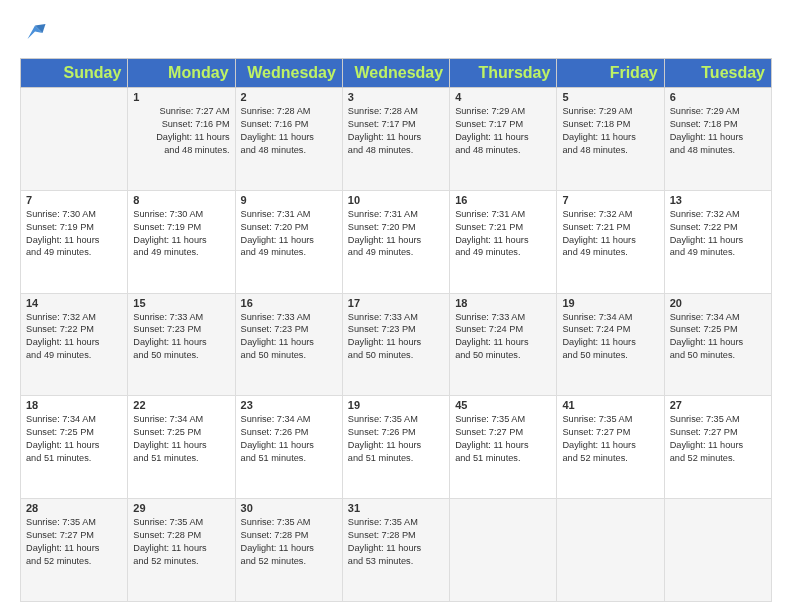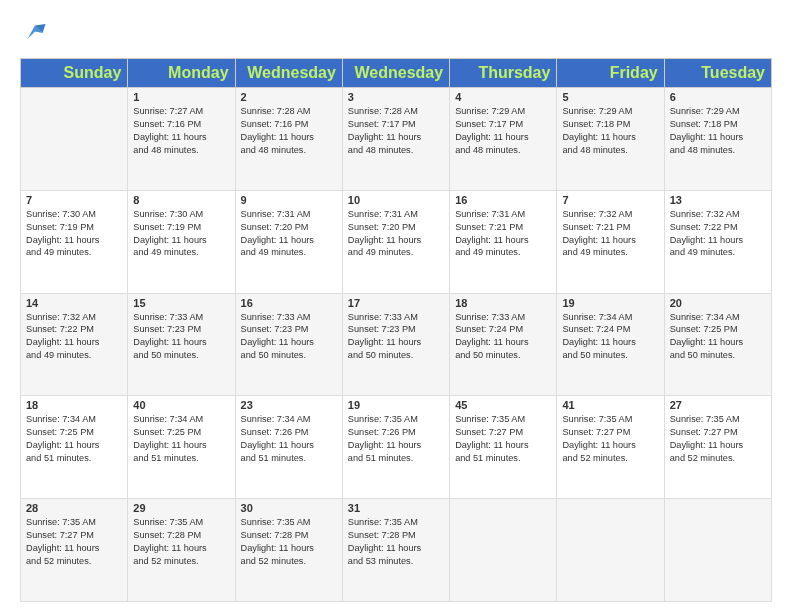--- a/index.html
+++ b/index.html
@@ -125,21 +125,21 @@
           <th>Thursday</th>
           <th>Friday</th>
           <th>Tuesday</th>
         </tr>
     </thead>
     <tbody id="calendar-body">
     <tr>
           <td></td>
           <td>
             <span class="day-number">1</span>
-            <div class="cell-text" style="white-space: pre-line;">Sunrise: 7:27 AM
+            <div class="cell-text" style="white-space: pre-line; text-align: right;">Sunrise: 7:27 AM
 Sunset: 7:16 PM
 Daylight: 11 hours
 and 48 minutes.</div>
           </td>
           <td>
             <span class="day-number">2</span>
             <div class="cell-text" style="white-space: pre-line;">Sunrise: 7:28 AM
 Sunset: 7:16 PM
 Daylight: 11 hours
 and 48 minutes.</div>
@@ -277,21 +277,21 @@
         </tr>
         <tr>
           <td>
             <span class="day-number">18</span>
             <div class="cell-text" style="white-space: pre-line;">Sunrise: 7:34 AM
 Sunset: 7:25 PM
 Daylight: 11 hours
 and 51 minutes.</div>
           </td>
           <td>
-            <span class="day-number">40</span>
+            <span class="day-number">22</span>
             <div class="cell-text" style="white-space: pre-line;">Sunrise: 7:34 AM
 Sunset: 7:25 PM
 Daylight: 11 hours
 and 51 minutes.</div>
           </td>
           <td>
             <span class="day-number">23</span>
             <div class="cell-text" style="white-space: pre-line;">Sunrise: 7:34 AM
 Sunset: 7:26 PM
 Daylight: 11 hours

